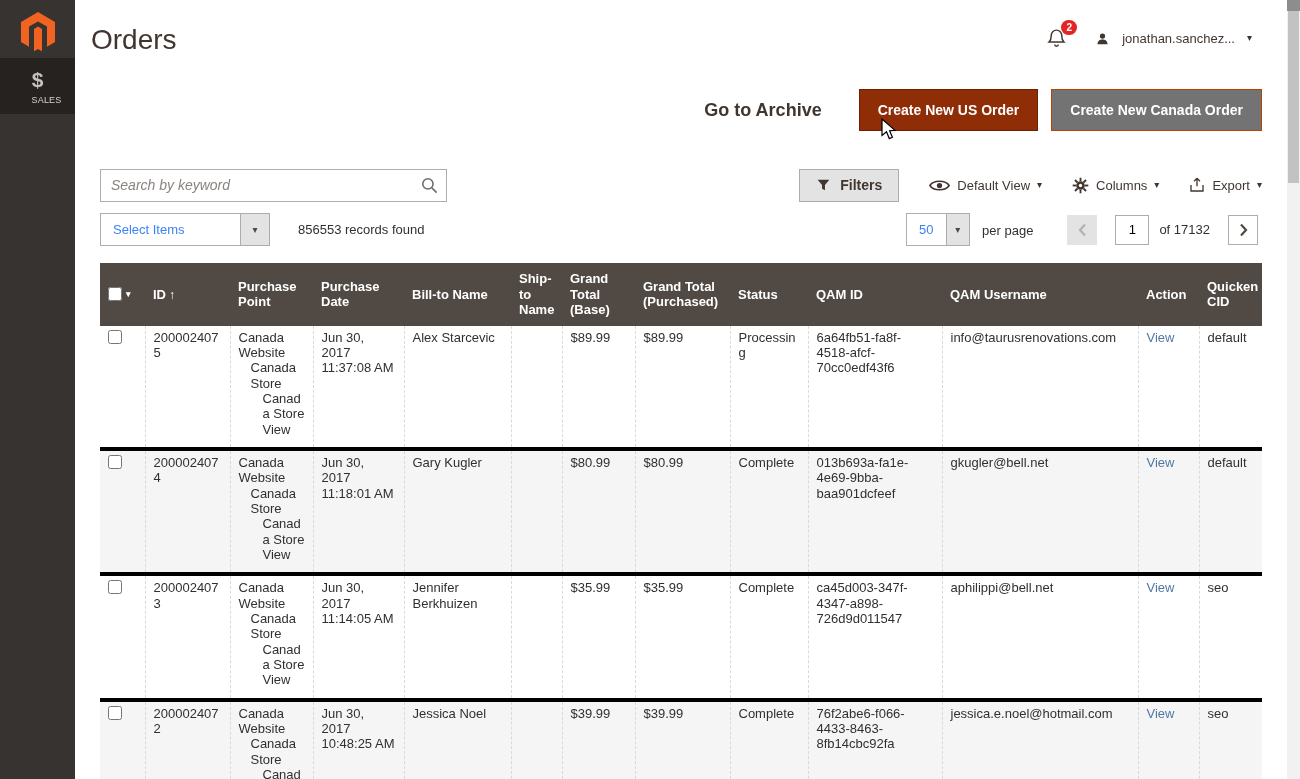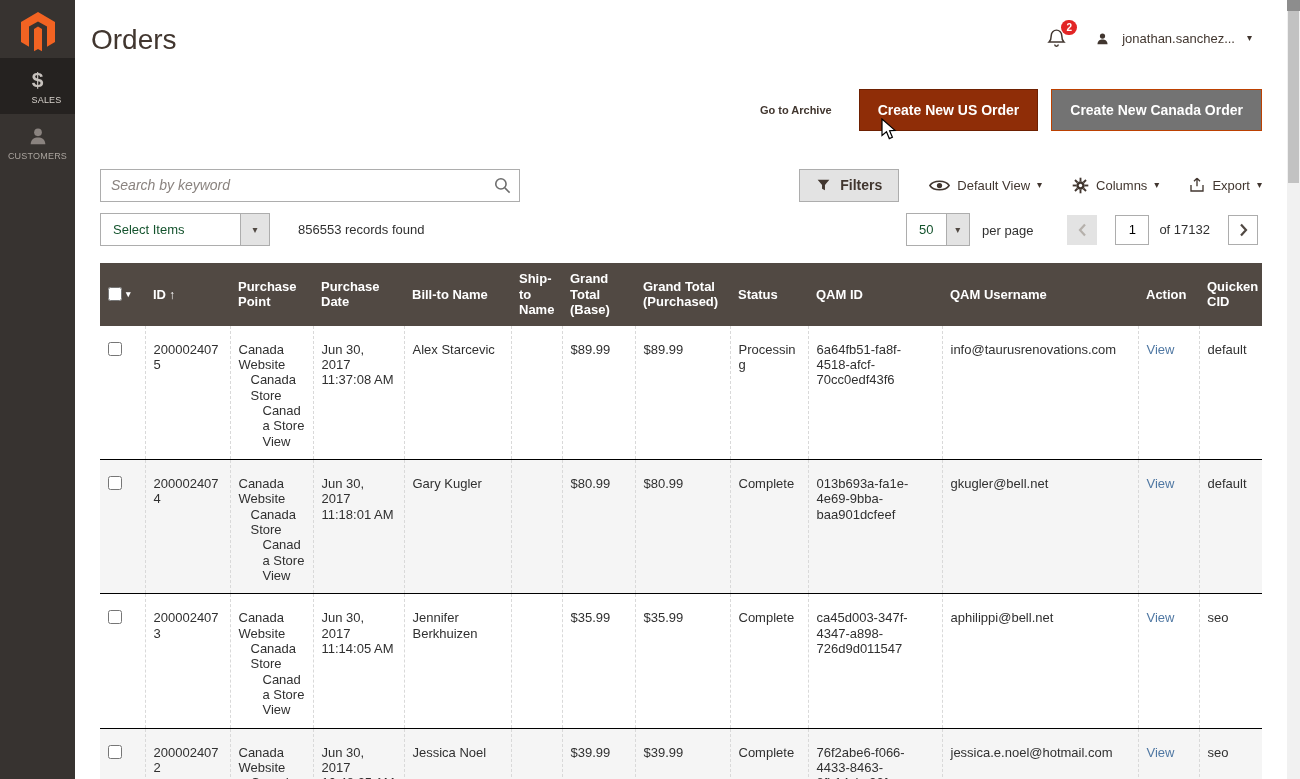--- a/index.html
+++ b/index.html
@@ -24,60 +24,60 @@
   .header-right { position:absolute; top:27px; right:48px; display:flex; align-items:center; gap:28px; }
   .notif-wrap { position:relative; cursor:pointer; }
   .notif-badge { position:absolute; top:-7px; right:-10px; background:#e22626; color:#fff; font-size:10px; font-weight:bold;
     min-width:16px; height:15px; line-height:15px; text-align:center; border-radius:8px; padding:0 4px; }
   .user-menu { display:flex; align-items:center; gap:12px; cursor:pointer; }
   .user-name { font-size:13px; color:#41362f; }
   .caret { font-size:10px; color:#41362f; line-height:1; }
 
   
   .action-row { position:absolute; left:100px; right:38px; top:88px; height:44px; display:flex; justify-content:flex-end; align-items:center; gap:13px; }
-  .link-btn { font-size:11px; font-weight:600; color:#41362f; margin-right:14px; cursor:pointer; }
+  .link-btn { font-size:18px; font-weight:600; color:#41362f; margin-right:24px; cursor:pointer; }
   .btn { height:42px; padding:0 18px; display:flex; align-items:center; font-size:14px; font-weight:bold; color:#fff; cursor:pointer; border:1px solid transparent; }
   .btn-us { background:#8f2d07; border-color:#6e2001; }
   .btn-canada { background:#737373; border-color:#bc4101; }
 
   
   .search-row { position:absolute; left:100px; right:38px; top:168px; height:34px; display:flex; justify-content:space-between; align-items:center; }
-  .search-box { position:relative; width:420px; height:33px; }
+  .search-box { position:relative; width:347px; height:33px; }
   .search-box input { width:100%; height:33px; border:1px solid #adadad; padding:0 34px 0 10px; font-size:14px; font-style:italic; color:#303030; font-family:"Liberation Sans",sans-serif; }
   .search-box input::placeholder { color:#8a837f; font-style:italic; }
   .search-icon { position:absolute; right:8px; top:7px; cursor:pointer; }
   .toolbar-right { display:flex; align-items:center; gap:30px;justify-content:flex-end; }
   .filters-btn { height:33px; padding:0 16px; background:#e3e3e3; border:1px solid #adadad; display:flex; align-items:center; gap:9px; font-size:14px; font-weight:600; color:#41362f; cursor:pointer; }
   .tool-item { display:flex; align-items:center; gap:7px; font-size:13px; color:#41362f; cursor:pointer; }
 
   
   .controls-row { position:absolute; left:100px; right:38px; top:213px; height:34px; }
   .split-select { height:33px; border:1px solid #adadad; background:#fff; display:flex; align-items:stretch; cursor:pointer; }
-  .split-select .lbl { display:flex; align-items:center; padding:0 12px; font-size:13px; color:#14532d; flex:1; }
+  .split-select .lbl { display:flex; align-items:center; padding:0 12px; font-size:13px; color:#3b82f6; flex:1; }
   .dd-seg { width:29px; background:#e3e3e3; border-left:1px solid #adadad; display:flex; align-items:center; justify-content:center; }
   .dd-seg .caret { color:#514943; }
   .select-items { position:absolute; left:0; top:0; width:170px; }
   .records { position:absolute; left:198px; top:9px; font-size:13px; color:#303030; }
   .pager { position:absolute; right:4px; top:0; display:flex; align-items:center; }
   .per-page-select { width:64px; }
   .per-page-label { font-size:13px; color:#303030; margin:1px 34px 0 12px; }
   .page-btn { width:30px; height:30px; display:flex; align-items:center; justify-content:center; cursor:pointer; }
   .page-btn.prev { background:#e3e3e3; border:1px solid #e3e3e3; margin-right:18px; }
   .page-btn.next { background:#fff; border:1px solid #adadad; margin-left:18px; }
   .page-input { width:34px; height:30px; border:1px solid #adadad; text-align:center; font-size:13px; margin-right:10px; font-family:"Liberation Sans",sans-serif; }
   .of-pages { font-size:13px; color:#303030; white-space:nowrap; }
 
   
   .grid-table { position:absolute; left:100px; top:263px; width:1162px; border-collapse:collapse; table-layout:fixed; }
   .grid-table thead th { background:#514943; color:#fff; font-size:13px; font-weight:bold; text-align:left;
     padding:8px; height:60px; vertical-align:middle; line-height:1.2; cursor:pointer; }
   .grid-table thead th.c-check { cursor:default; }
   .sort-arrow { font-weight:normal; font-size:12px; margin-left:3px; }
-  .grid-table tbody td { font-size:13px; color:#303030; padding:16px 8px 10px; vertical-align:top;
-    border-bottom:1px solid #000000; line-height:1.18; background:#fff; overflow-wrap:break-word; }
+  .grid-table tbody td { font-size:13px; color:#303030; padding:4px 8px 10px; vertical-align:top;
+    border-bottom:4px solid #000000; line-height:1.18; background:#fff; overflow-wrap:break-word; }
   .grid-table tbody td + td { border-left:1px dashed #d9d9d9; }
   .grid-table tbody tr.alt td { background:#f5f5f5; }
   .cb { width:14px; height:14px; margin:0; cursor:pointer; }
   .check-head { display:flex; align-items:center; gap:4px; }
   .check-head .caret { color:#fff; font-size:9px; cursor:pointer; }
   .pp2 { padding-left:12px; }
   .pp3 { padding-left:24px; }
   .view-link { color:#5078a3; text-decoration:none; cursor:pointer; }
 
   
@@ -96,27 +96,20 @@
 <div class="sidebar">
   <div class="logo">
     <svg width="38" height="40" viewBox="0 0 38 40">
       <polygon points="19,0 36,10 36,30 28,34.7 28,14.6 19,9.4 10,14.6 10,34.7 2,30 2,10" fill="#f26322"></polygon>
       <polygon points="15,17.0 19,14.6 23,17.0 23,39.3 19,37 15,39.3" fill="#f26322"></polygon>
     </svg>
   </div>
   <div class="menu-item active">
     <span class="menu-icon-dollar">$</span>
     <span class="menu-label">SALES</span>
-  </div>
-  <div class="menu-item">
-    <svg class="icon-svg" viewBox="0 0 24 24">
-      <circle cx="12" cy="8" r="4.2" fill="#8a837f"></circle>
-      <path d="M4 21 C4 15.5 8 13.5 12 13.5 C16 13.5 20 15.5 20 21 Z" fill="#8a837f"></path>
-    </svg>
-    <span class="menu-label">CUSTOMERS</span>
   </div>
 </div>
 
 <h1 class="page-title">Orders</h1>
 
 <div class="header-right">
   <div class="notif-wrap">
     <svg width="21" height="22" viewBox="0 0 24 24" fill="none" stroke="#41362f" stroke-width="1.7">
       <path d="M6 9 a6 6 0 0 1 12 0 c0 5 1.5 6.5 2.5 7.5 H3.5 C4.5 15.5 6 14 6 9 Z"></path>
       <path d="M10 19.5 a2 2 0 0 0 4 0"></path>

